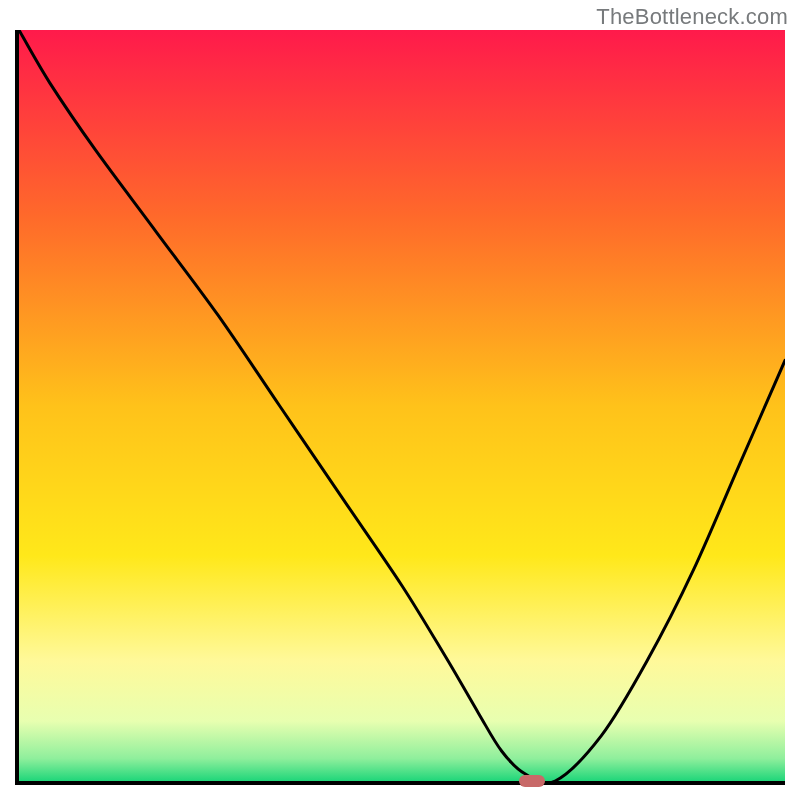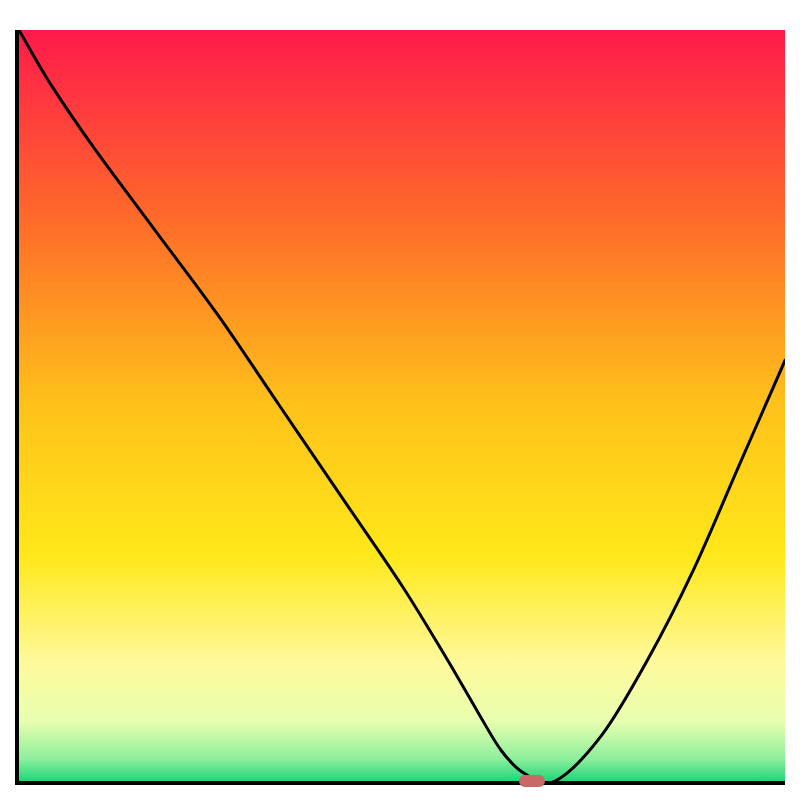--- a/index.html
+++ b/index.html
@@ -65,20 +65,21 @@
     color: #777a7c;
     font-weight: 400;
     letter-spacing: 0.2px;
   }
 </style>
 </head>
 <body>
 
 <div class="canvas">
 
+  <div class="attribution">TheBottleneck.com</div>
 
   <div class="plot-area">
 
     <svg class="gradient-bg" viewBox="0 0 770 755" preserveAspectRatio="none">
       <defs>
         <linearGradient id="bg-grad" x1="0" y1="0" x2="0" y2="1">
             <stop offset="0%" stop-color="#ff1a4b"></stop>
             <stop offset="25%" stop-color="#ff6a2a"></stop>
             <stop offset="50%" stop-color="#ffc21a"></stop>
             <stop offset="70%" stop-color="#ffe81a"></stop>

